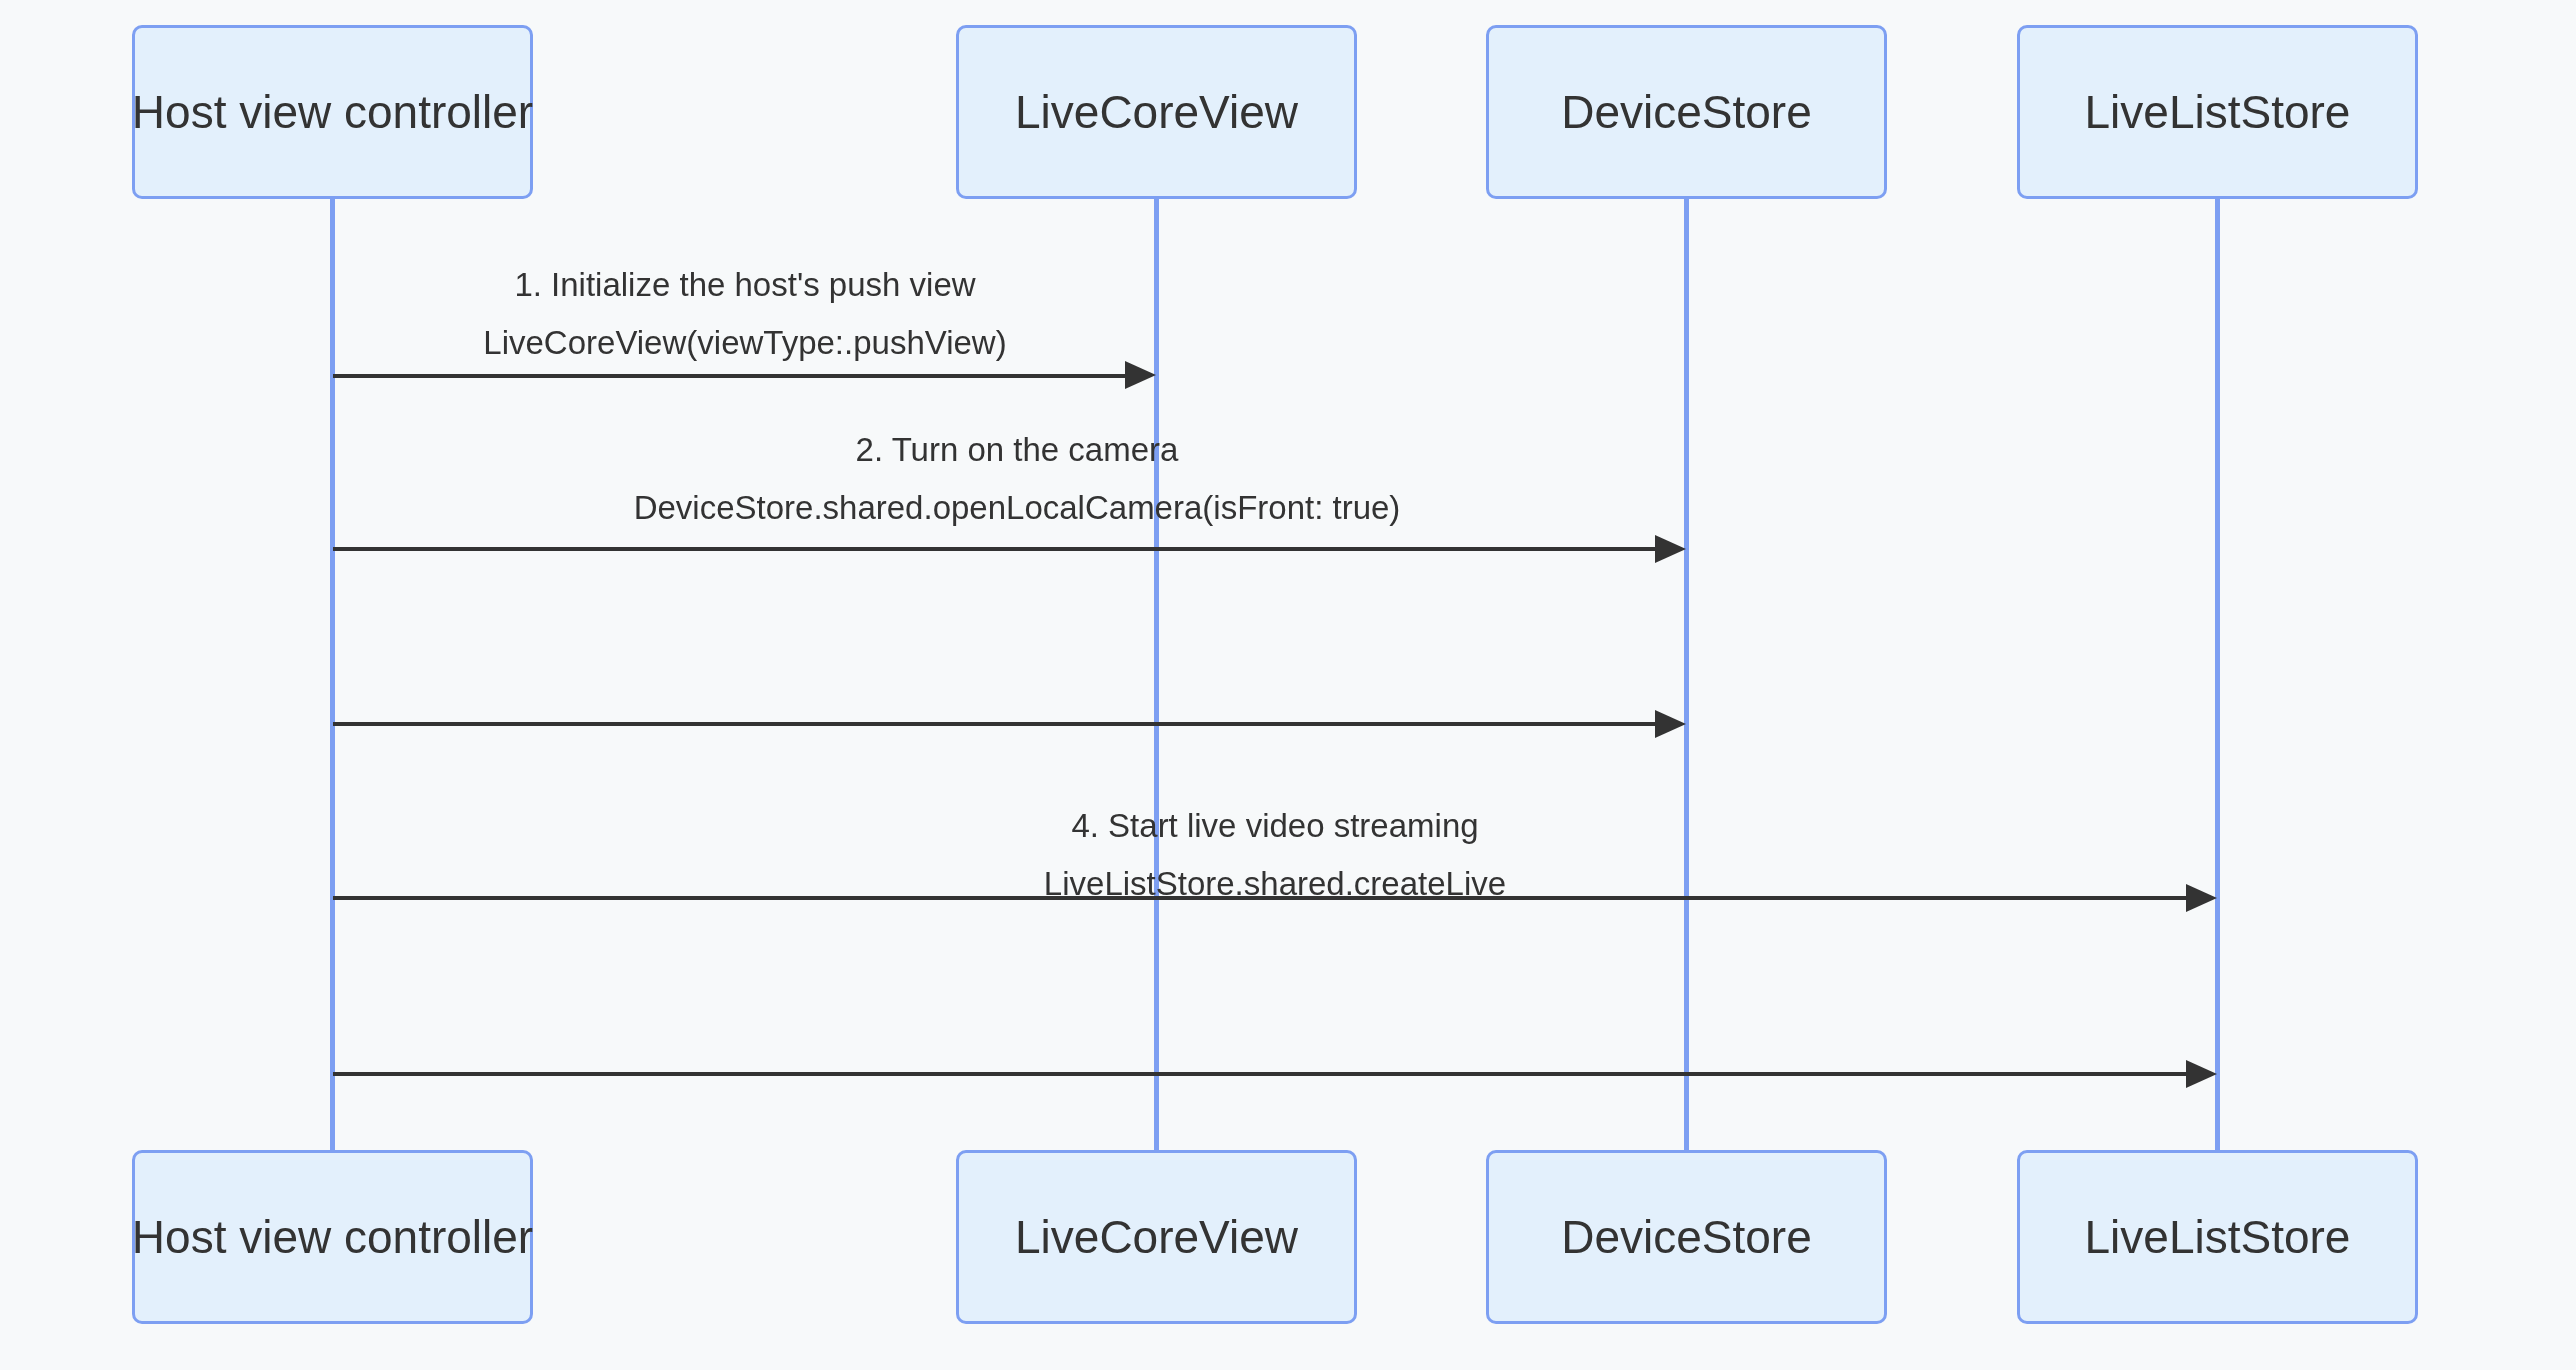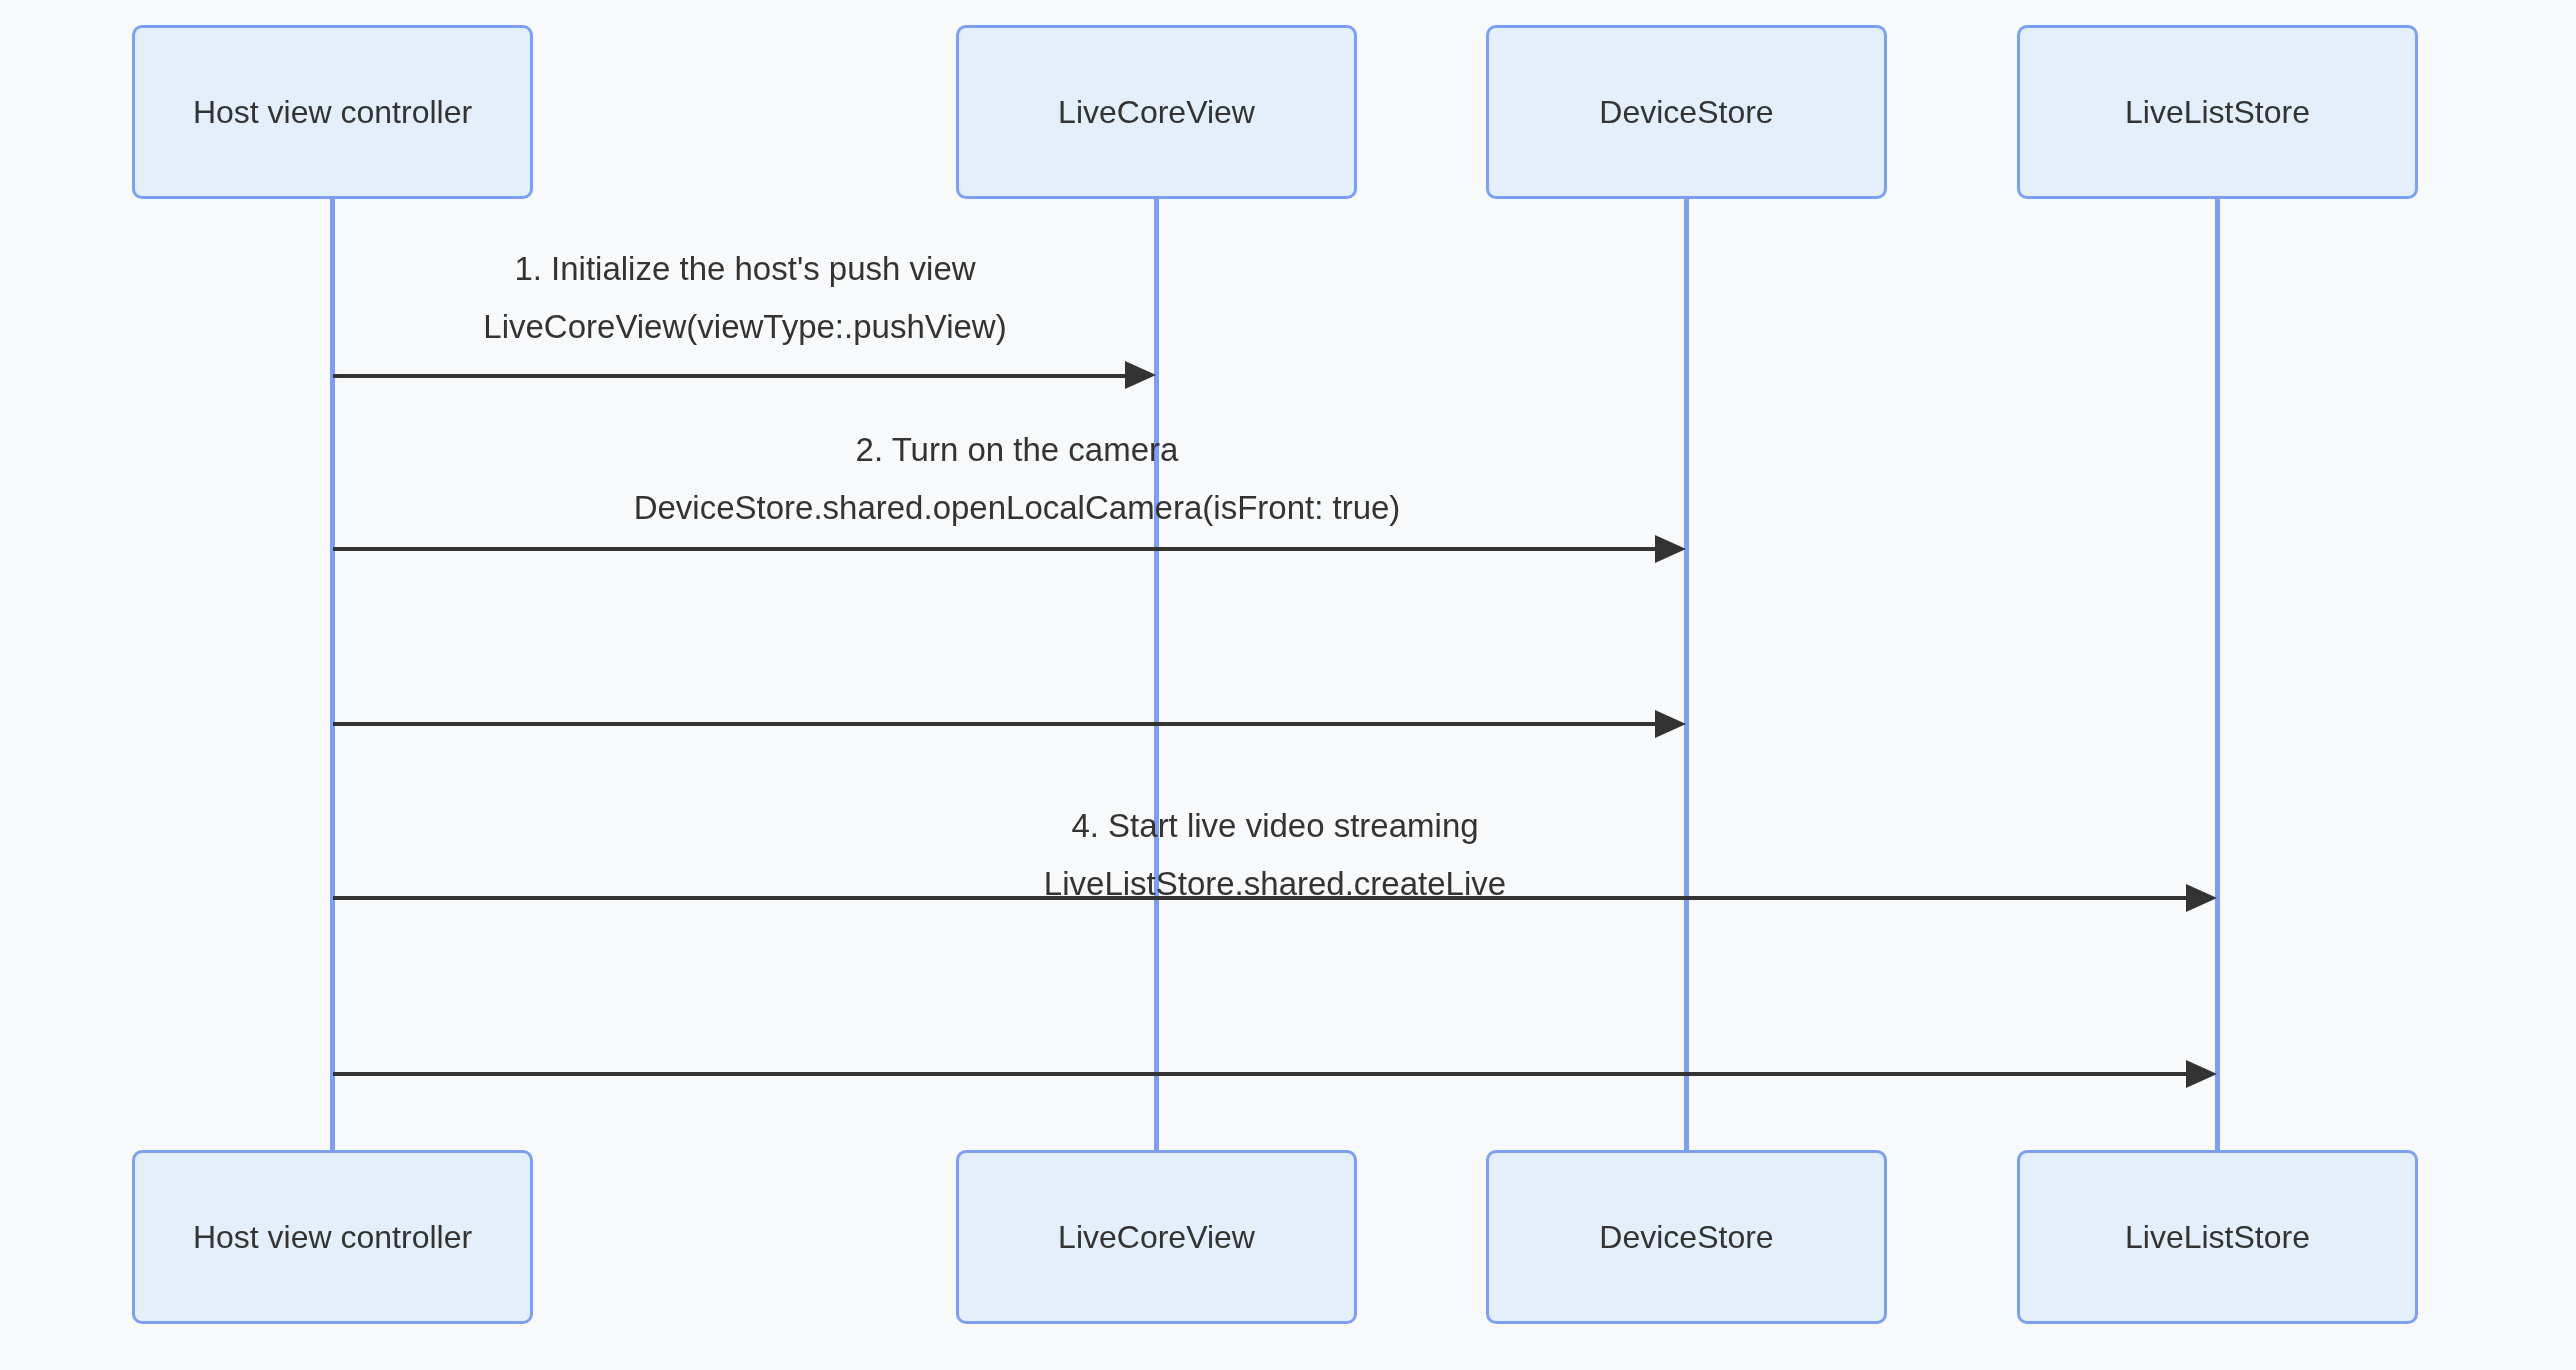--- a/index.html
+++ b/index.html
@@ -21,21 +21,21 @@
     width: 401px;
     height: 174px;
     background: #e3f0fc;
     border: 3.3px solid #7d9ff2;
     border-radius: 10px;
     display: flex;
     align-items: center;
     justify-content: center;
   }
   .participant-label {
-    font-size: 32px;
+    font-size: 46px;
     color: #333333;
     white-space: nowrap;
   }
   .lifeline {
     position: absolute;
     width: 5px;
     background: #7d9ff2;
   }
   .msg-text {
     position: absolute;
@@ -84,21 +84,21 @@
     </div>
     <div class="participant-box" style="left: 1486px; top: 1150px;">
       <span class="participant-label">DeviceStore</span>
     </div>
     <div class="participant-box" style="left: 2017px; top: 25px;">
       <span class="participant-label">LiveListStore</span>
     </div>
     <div class="participant-box" style="left: 2017px; top: 1150px;">
       <span class="participant-label">LiveListStore</span>
     </div>
-    <div class="msg-text" style="left: 333px; width: 824px; top: 240px;">
+    <div class="msg-text" style="left: 333px; width: 824px; top: 256px;">
       <div>1. Initialize the host's push view</div>
       <div>LiveCoreView(viewType:.pushView)</div>
     </div>
     <div class="msg-line" style="left: 333px; width: 798px; top: 374px;"></div>
     <div class="msg-arrowhead" style="left: 1125px; top: 361px;"></div>
     <div class="msg-text" style="left: 340px; width: 1354px; top: 421px;">
       <div>2. Turn on the camera</div>
       <div>DeviceStore.shared.openLocalCamera(isFront: true)</div>
     </div>
     <div class="msg-line" style="left: 333px; width: 1327px; top: 547px;"></div>

